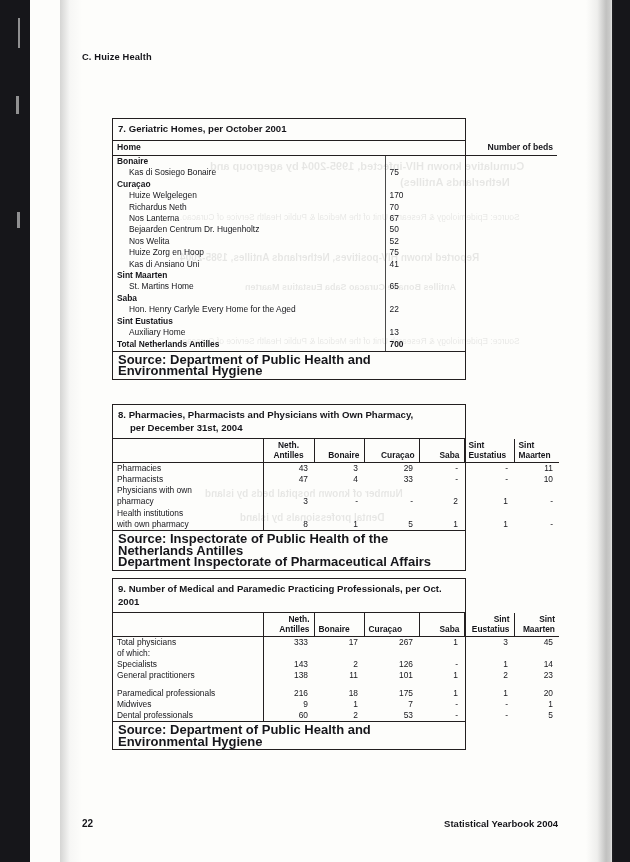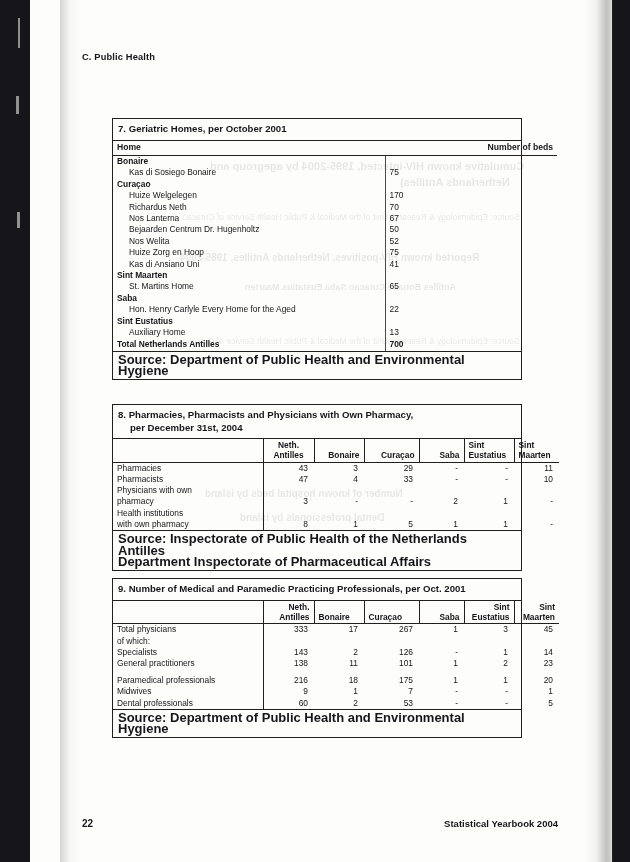--- a/index.html
+++ b/index.html
@@ -90,21 +90,21 @@
     white-space: nowrap;
     pointer-events: none;
     font-family: "Liberation Sans", sans-serif;
   }
   .ghost.b { font-weight: bold; }
 
   
   .tbl {
     position: absolute;
     left: 82px;
-    width: 410px;
+    width: 354px;
     border: 1.2px solid #231f20;
     background: transparent;
     box-sizing: border-box;
   }
   .tbl-title {
     font-size: 9.6px;
     font-weight: bold;
     padding: 4px 5px 4px 5px;
     line-height: 12.5px;
     border-bottom: 1.2px solid #231f20;
@@ -204,21 +204,21 @@
 
       <div class="ghost b" style="left:180px; top:160px; font-size:11px;">Cumulative known HIV-infected, 1995-2004 by agegroup and</div>
       <div class="ghost b" style="left:370px; top:176px; font-size:11px;">Netherlands Antilles)</div>
       <div class="ghost" style="left:150px; top:212px; font-size:8.5px;">Source: Epidemiology &amp; Research Unit of the Medical &amp; Public Health Service of Curacao.</div>
       <div class="ghost b" style="left:150px; top:252px; font-size:10px;">Reported known HIV-positives, Netherlands Antilles, 1985-2004</div>
       <div class="ghost b" style="left:215px; top:282px; font-size:9px;">Antilles  Bonaire  Curacao  Saba  Eustatius  Maarten</div>
       <div class="ghost" style="left:150px; top:336px; font-size:8.5px;">Source: Epidemiology &amp; Research Unit of the Medical &amp; Public Health Service of Curacao.</div>
       <div class="ghost b" style="left:175px; top:488px; font-size:10px;">Number of known hospital beds by island</div>
       <div class="ghost b" style="left:210px; top:512px; font-size:10px;">Dental professionals by island</div>
 
-      <div class="section-head">C. Public Health</div>
+      <div class="section-head">C. Huize Health</div>
 
       <div class="tbl" id="table-7" style="top:118px;">
         <div class="tbl-title">7. Geriatric Homes, per October 2001</div>
         <table class="grid">
           <colgroup>
               <col style="width:272px;">
               <col style="width:172px;">
             </colgroup>
           <tbody>
             <tr class="hdr-row">

